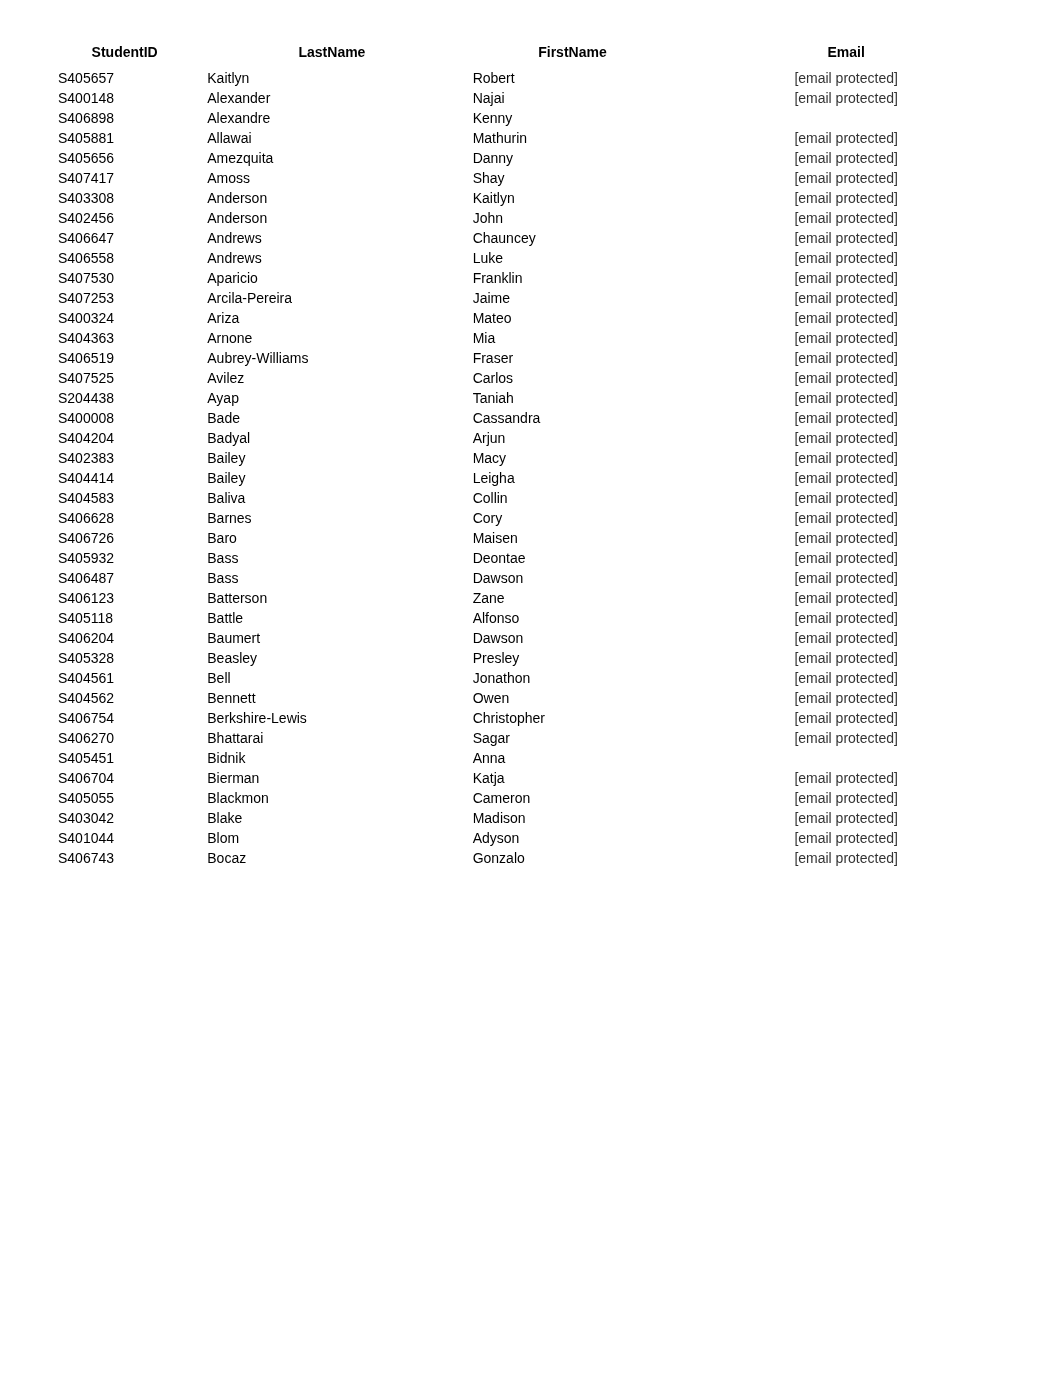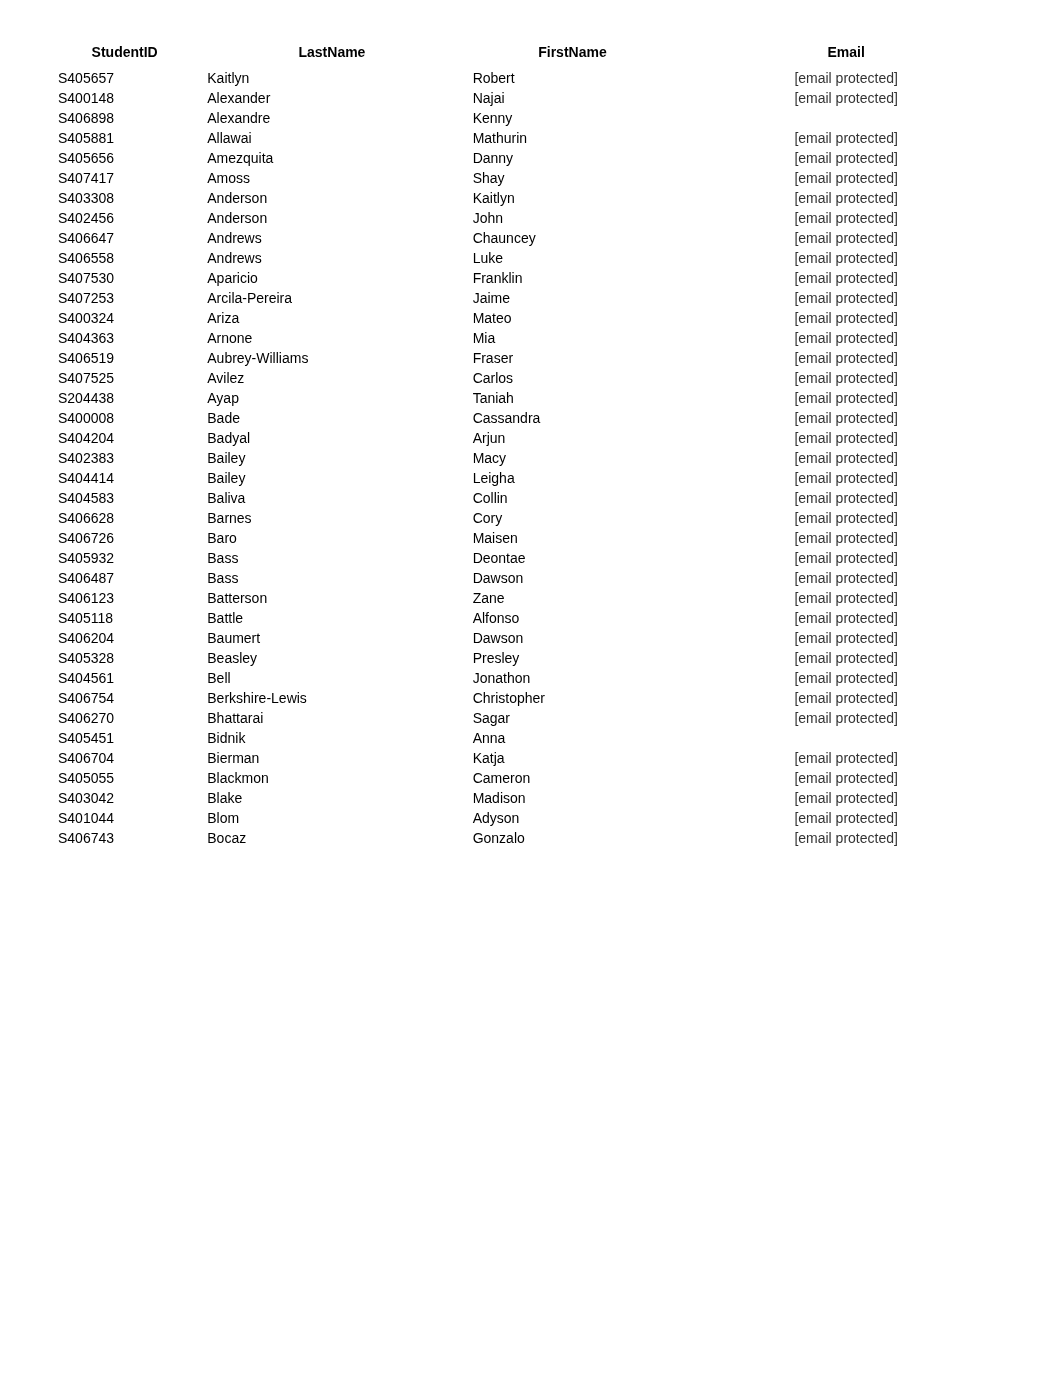--- a/index.html
+++ b/index.html
@@ -228,20 +228,26 @@
           <td class="col-first">Presley</td>
           <td class="col-email email-text">[email protected]</td>
         </tr>
         <tr>
           <td class="col-id">S404561</td>
           <td class="col-last">Bell</td>
           <td class="col-first">Jonathon</td>
           <td class="col-email email-text">[email protected]</td>
         </tr>
         <tr>
+          <td class="col-id">S404562</td>
+          <td class="col-last">Bennett</td>
+          <td class="col-first">Owen</td>
+          <td class="col-email email-text">[email protected]</td>
+        </tr>
+        <tr>
           <td class="col-id">S406754</td>
           <td class="col-last">Berkshire-Lewis</td>
           <td class="col-first">Christopher</td>
           <td class="col-email email-text">[email protected]</td>
         </tr>
         <tr>
           <td class="col-id">S406270</td>
           <td class="col-last">Bhattarai</td>
           <td class="col-first">Sagar</td>
           <td class="col-email email-text">[email protected]</td>

